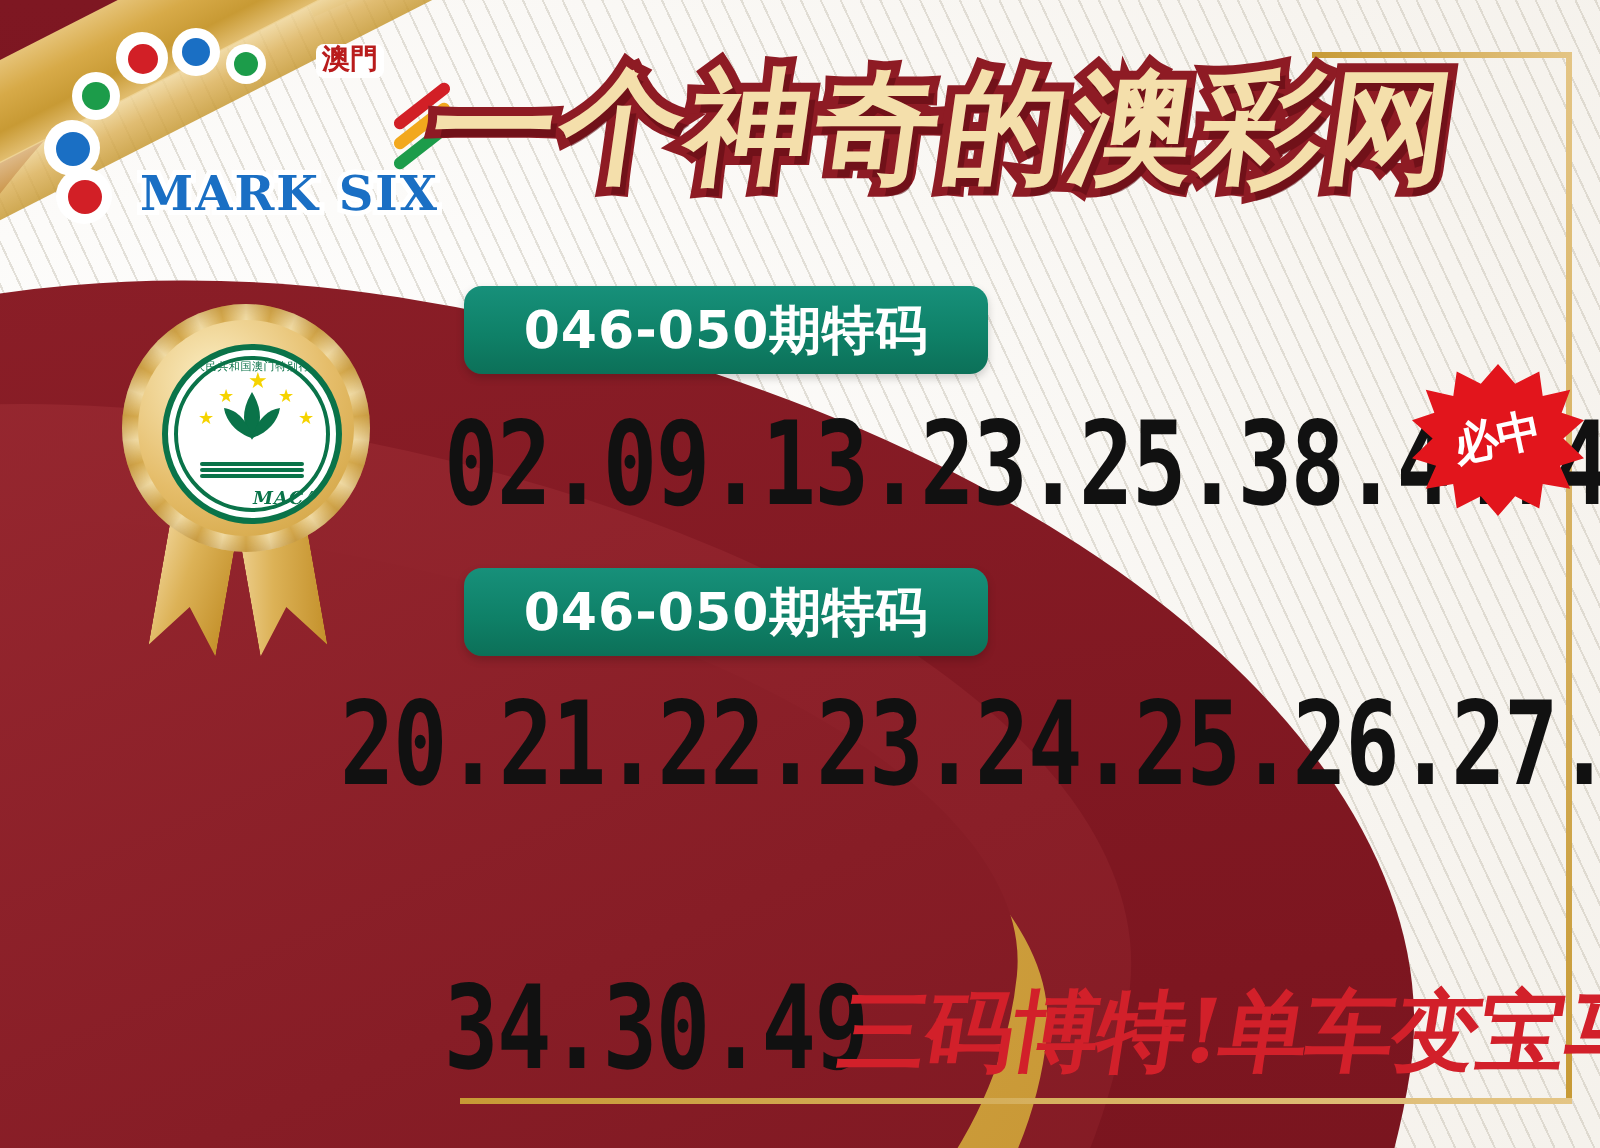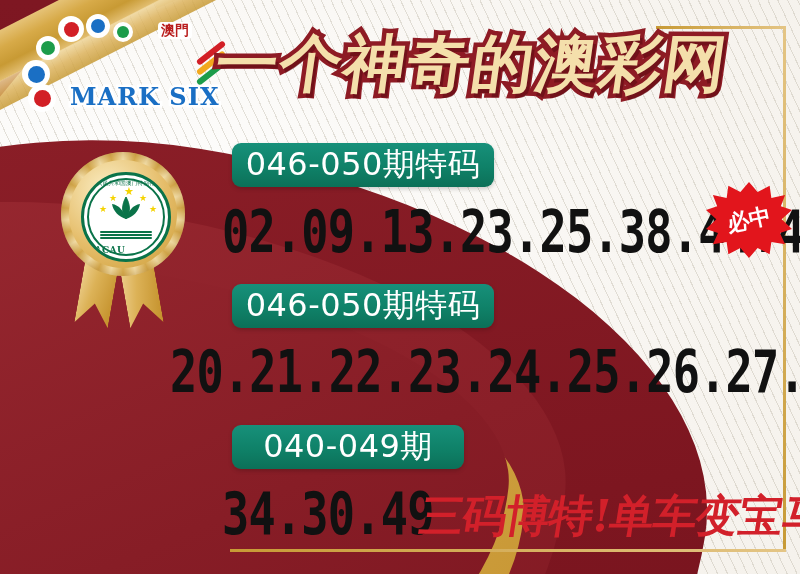--- a/index.html
+++ b/index.html
@@ -176,40 +176,40 @@
   .emblem .ring{position:absolute;inset:3px;border-radius:50%;border:2px solid #0a7349;}
   .emblem .lotus{
     position:absolute;left:50%;top:40%;transform:translate(-50%,-50%);
     width:46px;height:28px;
   }
   .emblem .waves{position:absolute;left:16px;right:16px;bottom:20px;height:8px;}
   .emblem .waves i{display:block;height:1.6px;background:#0a7349;margin-bottom:1.6px;border-radius:2px;}
   .emblem .stars{position:absolute;left:0;right:0;top:12px;height:18px;}
   .emblem .stars b{position:absolute;color:#f5d300;font-size:9px;line-height:9px;}
   .emblem .macau-txt{
-    position:absolute;left:0;right:0;bottom:4px;text-align:left;
+    position:absolute;left:0;right:0;bottom:4px;text-align:right;
     font-family:"DejaVu Serif","Liberation Serif",serif;
-    font-size:9px;font-weight:bold;color:#0a7349;letter-spacing:.5px;
+    font-size:9px;font-weight:bold;color:#0a7349;letter-spacing:.5px;font-style:italic;
   }
   .emblem .cn-arc{
     position:absolute;left:0;right:0;top:5px;text-align:center;
     font-size:5.5px;color:#0a7349;letter-spacing:.3px;
     font-family:"DejaVu Sans","Liberation Sans",sans-serif;
   }
 
   
   .pill{
     position:absolute;
     height:44px;
     border-radius:9px;
     background:linear-gradient(180deg,#17907a 0%,#0f8168 55%,#0c7058 100%);
     display:flex;align-items:center;justify-content:center;
     color:#fff;
     font-family:"DejaVu Sans","Liberation Sans",sans-serif;
-    font-weight:normal;font-size:32px;letter-spacing:.5px;
+    font-weight:bold;font-size:26px;letter-spacing:.5px;
     box-shadow:0 2px 4px rgba(0,0,0,.18);
   }
   #pill1{left:232px;top:143px;width:262px;}
   #pill2{left:232px;top:284px;width:262px;}
   #pill3{left:232px;top:425px;width:232px;}
 
   
   .numrow{
     position:absolute;
     font-family:"DejaVu Sans Mono","Liberation Mono",monospace;
@@ -334,17 +334,16 @@
   <div id="pill1" class="pill">046-050期特码</div>
   <div id="num1" class="numrow">02.09.13.23.25.38.44.45</div>
 
   <div class="burst">
     <span>必中</span>
   </div>
 
   <div id="pill2" class="pill">046-050期特码</div>
   <div id="num2" class="numrow">20.21.22.23.24.25.26.27.28.29</div>
 
-  <div id="pill3" class="pill">040-049期</div>
   <div id="num3" class="numrow">34.30.49</div>
   <div class="tagline">三码博特!单车变宝马!</div>
 
 </div>
 
 </body></html>

